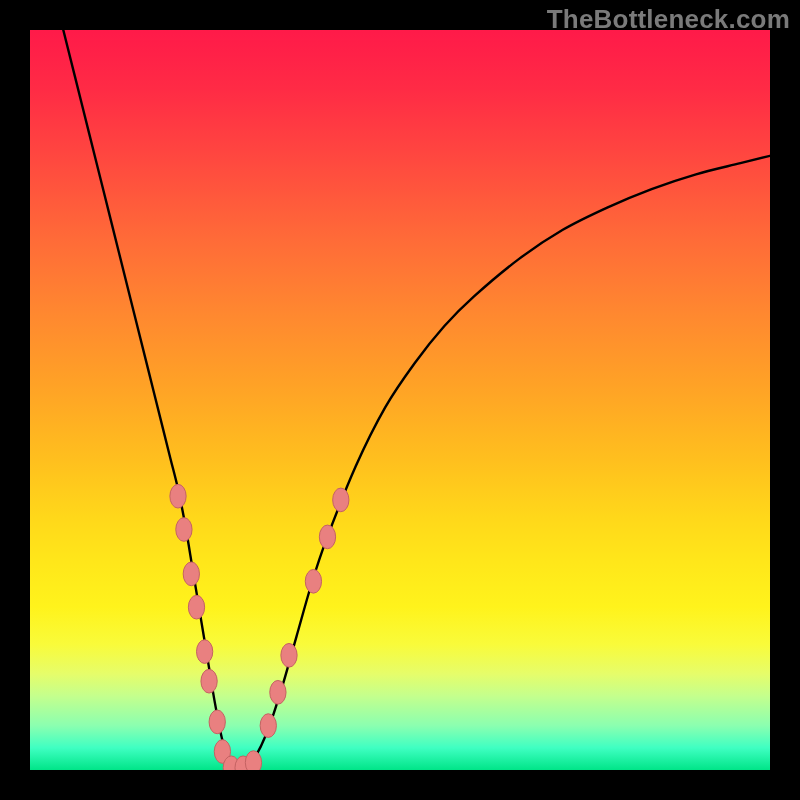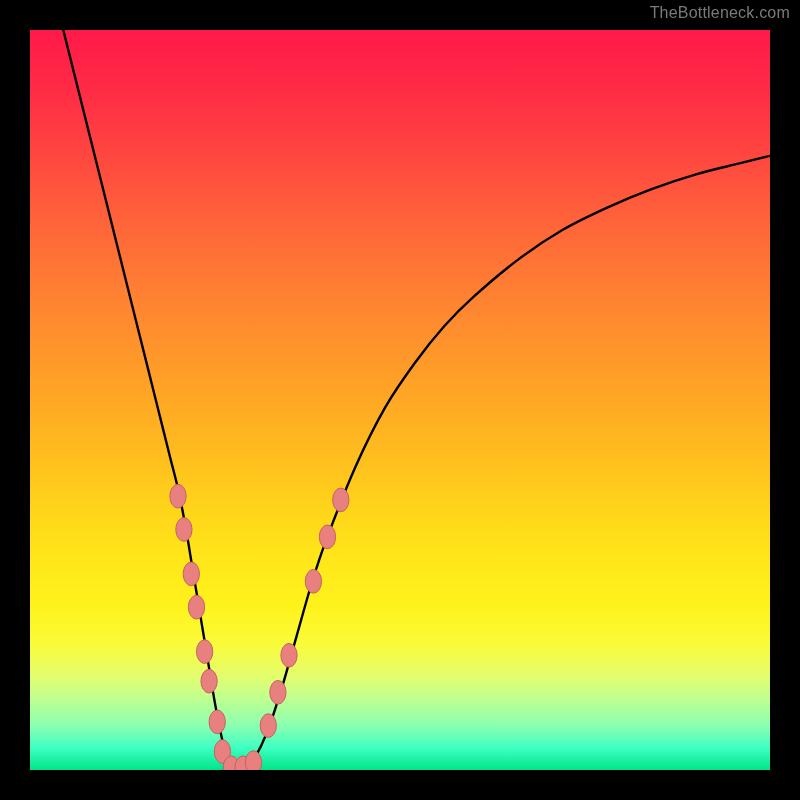--- a/index.html
+++ b/index.html
@@ -43,22 +43,22 @@
       #8bffb0 94%,
       #3fffc2 97%,
       #00e588 100%
     );
   }
   .watermark {
     position: absolute;
     top: 4px;
     right: 10px;
     color: #7a7a7a;
-    font-size: 16px;
-    font-weight: 400;
+    font-size: 26px;
+    font-weight: 700;
     letter-spacing: 0.2px;
   }
   svg {
     position: absolute;
     left: 0;
     top: 0;
   }
 </style>
 </head>
 <body>

